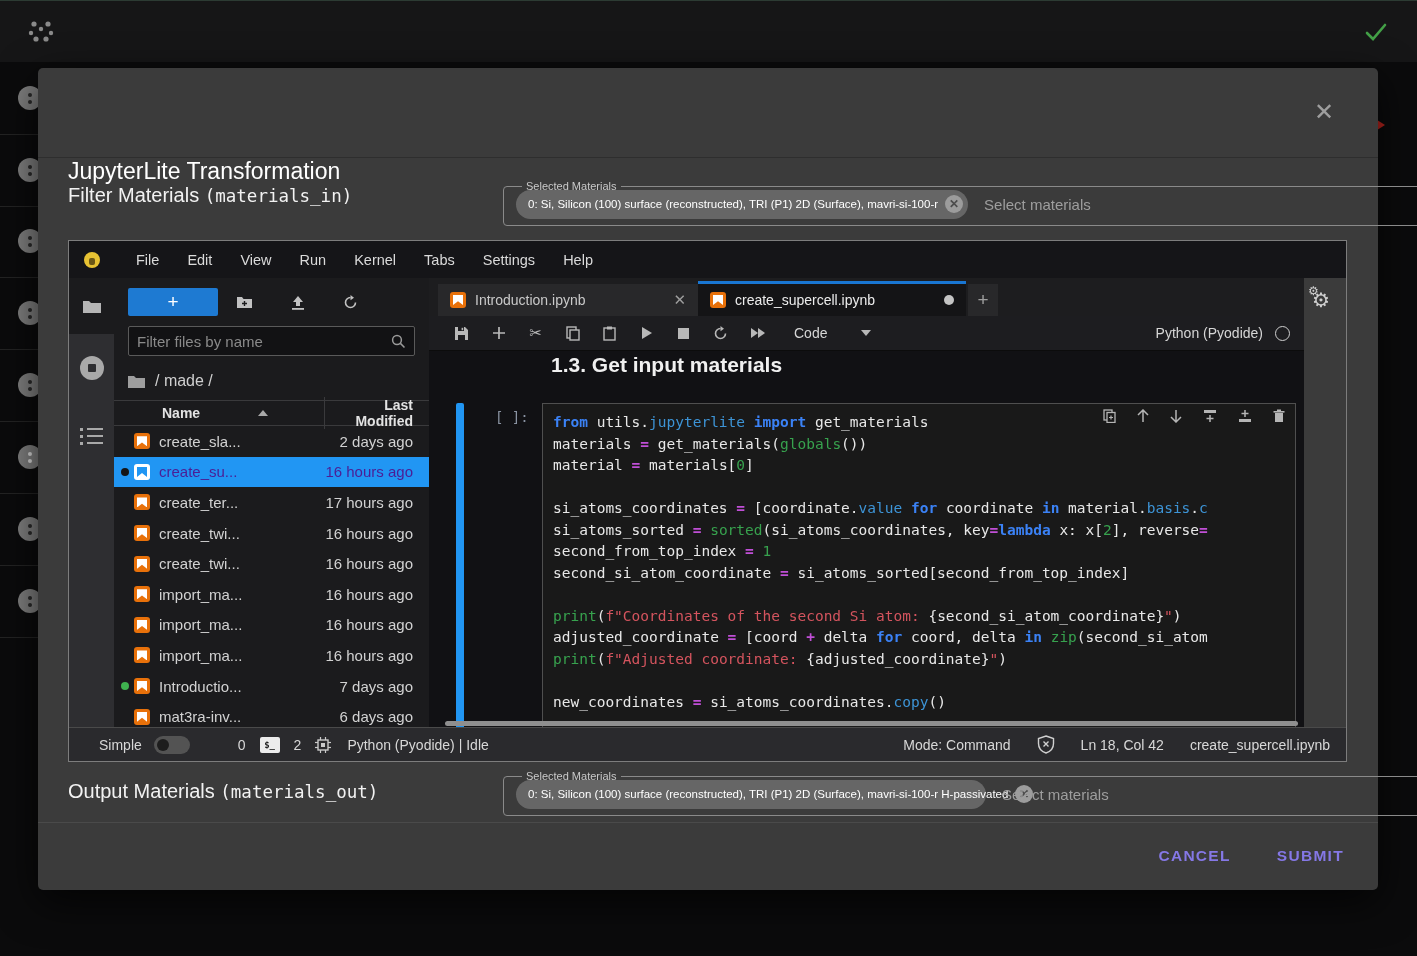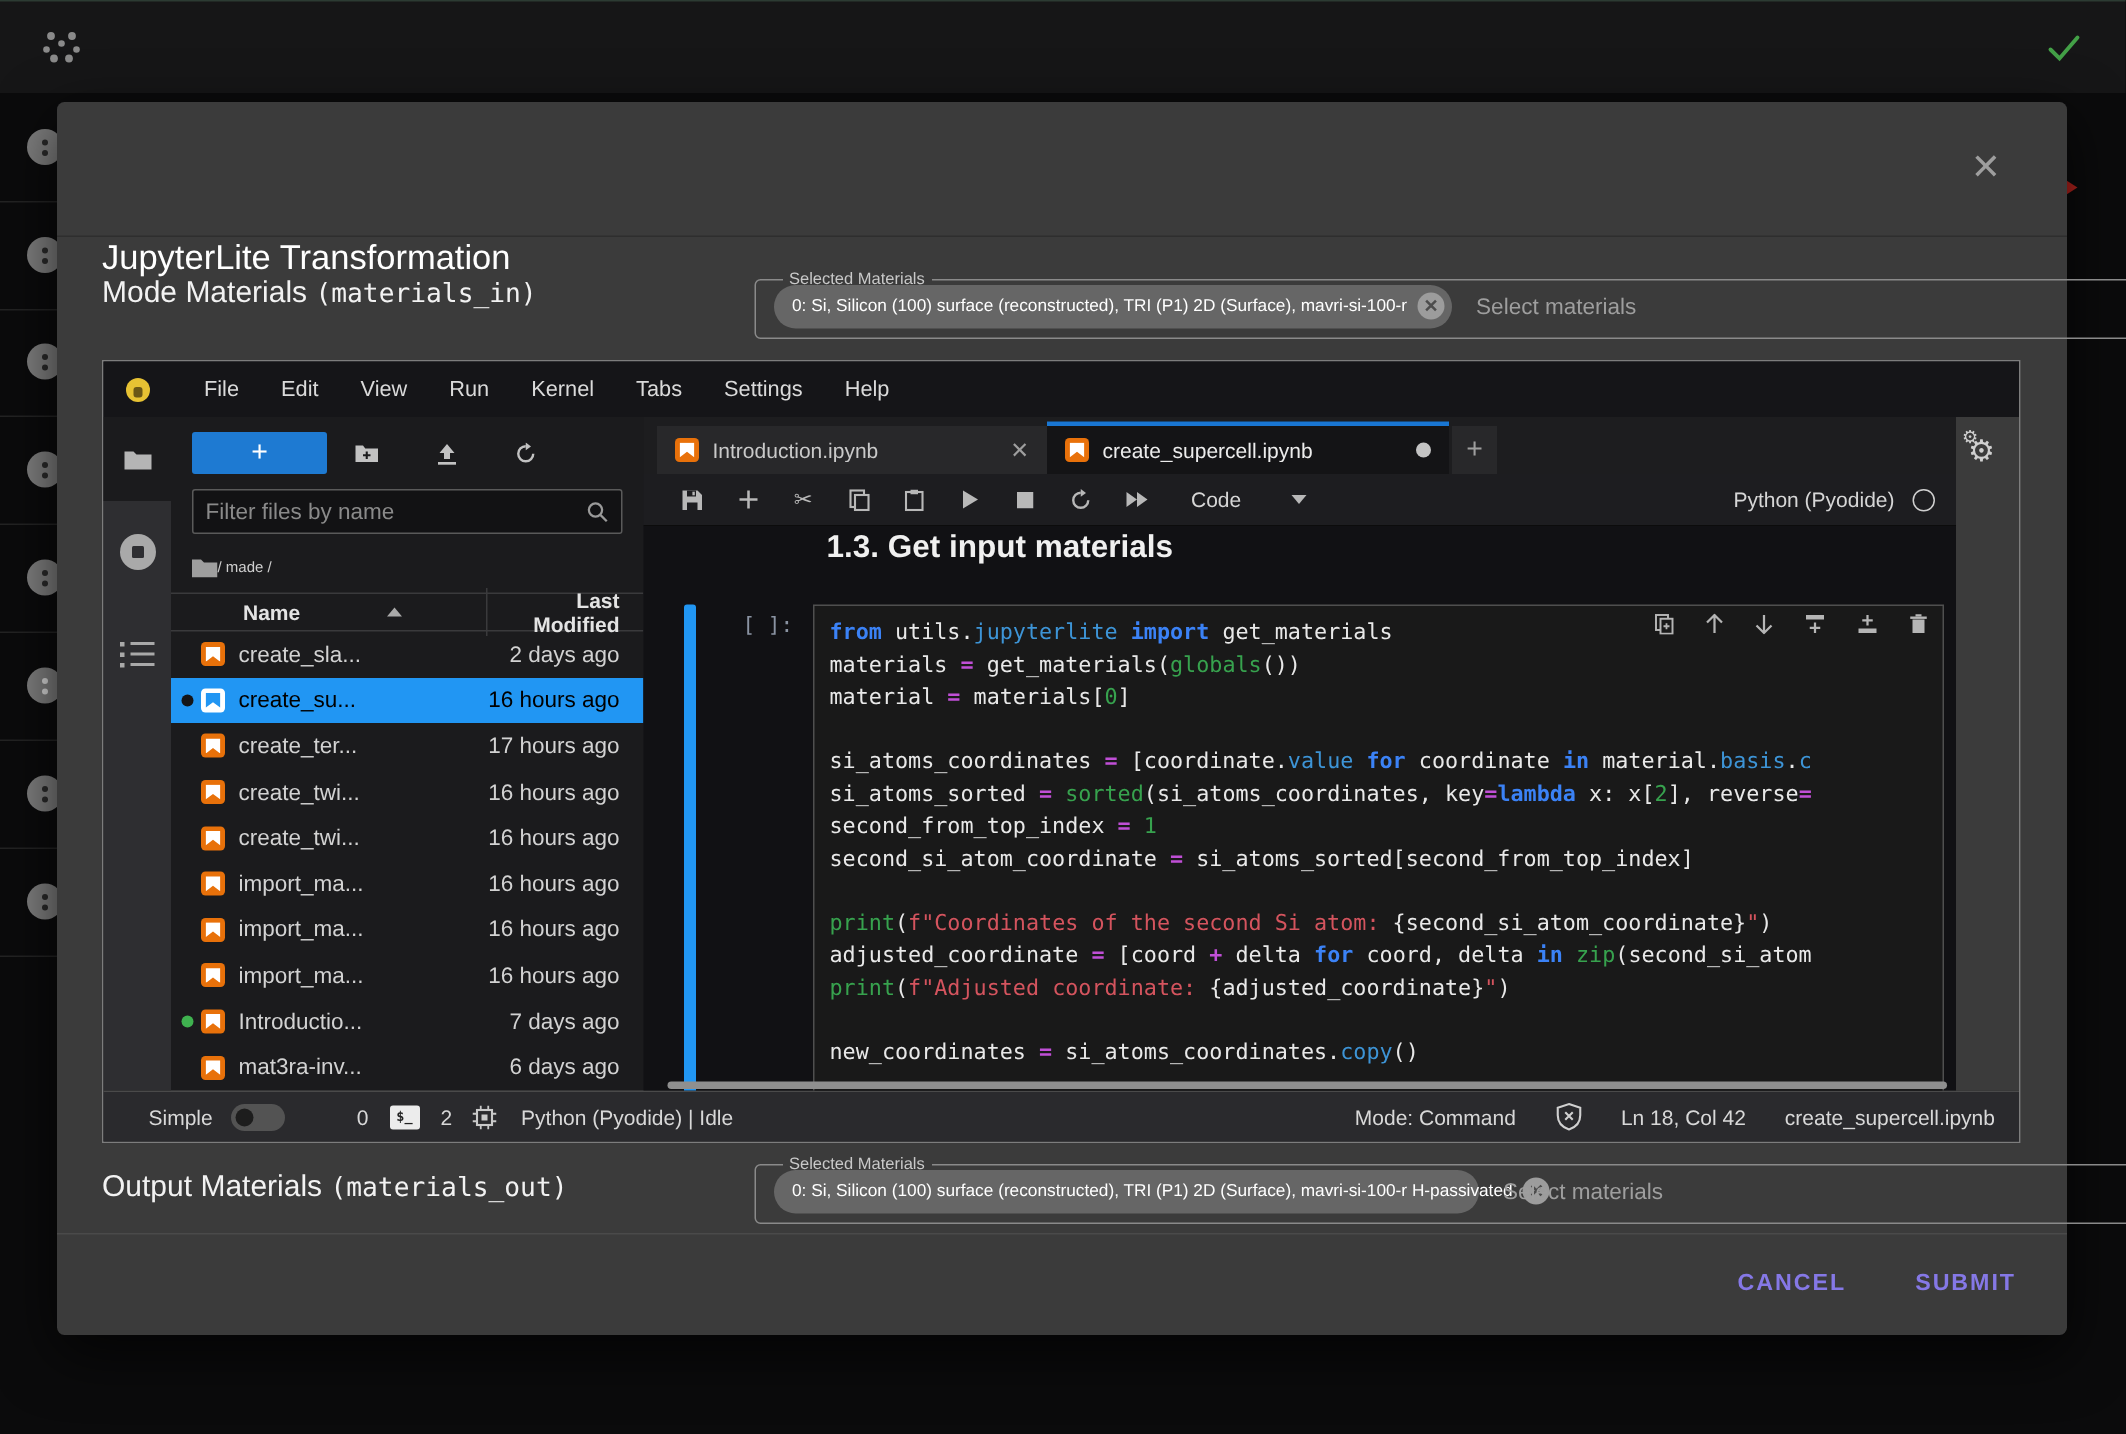--- a/index.html
+++ b/index.html
@@ -86,31 +86,31 @@
   .jp-fb { width:315px; background:#1b1b1d; flex:0 0 auto; display:flex; flex-direction:column; overflow:hidden; }
   .fb-toolbar { display:flex; align-items:center; height:48px; padding:0 14px; gap:0; flex:0 0 auto; }
   .fb-new { width:90px; height:28px; background:#1e7ad2; border-radius:2px; color:#fff; font-size:19px;
             display:flex; align-items:center; justify-content:center; }
   .fb-tool { width:53px; display:flex; justify-content:center; color:#c2c2c2; font-size:16px; }
   .fb-filter { margin:0 14px 8px; height:30px; background:#121214; border:1px solid #5a5a5a;
                border-radius:2px; display:flex; align-items:center; padding:0 8px; flex:0 0 auto; }
   .fb-filter input { flex:1; background:transparent; border:0; outline:none; color:#bdbdbd; font-size:15px;
                      font-family:"Liberation Sans",sans-serif; }
   .fb-filter input::placeholder { color:#8a8a8a; }
-  .fb-crumb { display:flex; align-items:center; padding:8px 14px 10px; color:#cfcfcf;
-              font-size:10px; flex:0 0 auto; }
+  .fb-crumb { display:flex; align-items:center; gap:10px; padding:8px 14px 10px; color:#cfcfcf;
+              font-size:16px; flex:0 0 auto; }
   .fb-header { display:flex; height:26px; align-items:center; border-top:1px solid #3a3a3c;
                border-bottom:1px solid #3a3a3c; color:#e3e3e3; font-size:14px; font-weight:bold; flex:0 0 auto; }
   .fbh-name { width:182px; padding-left:20px; display:flex; align-items:center;margin-left:28px; }
   .sort-up { width:0; height:0; border-left:5px solid transparent; border-right:5px solid transparent;
              border-bottom:6px solid #a9a9a9; margin-left:58px; }
   .fbh-mod { flex:1; border-left:1px solid #3a3a3c; text-align:right; padding-right:16px; }
   .fb-rows { flex:1 1 auto; overflow:hidden; }
   .fb-row { display:flex; align-items:center; height:30.6px; color:#d2d2d2; font-size:15px; position:relative; }
-  .fb-row.sel { background:#2196f3; color:#000000; }
+  .fb-row.sel { background:#2196f3; color:#4c1d95; }
   .fb-dot { position:absolute; left:7px; width:8px; height:8px; border-radius:50%; }
   .fb-dot.dark { background:#141518; } .fb-dot.green { background:#3fb24f; }
   .nb-icon { width:16px; height:16px; border-radius:3px; background:#e8710a; position:relative;
              margin:0 9px 0 20px; flex:0 0 auto; }
   .nb-icon:after { content:''; position:absolute; left:3px; top:3px; right:3px; bottom:3px;
                    background:#fff; clip-path:polygon(0 0,100% 0,100% 100%,50% 62%,0 100%); }
   .fb-row.sel .nb-icon { background:#fff; }
   .fb-row.sel .nb-icon:after { background:#2196f3; }
   .fb-name { width:137px; white-space:nowrap; overflow:hidden; }
   .fb-time { flex:1; text-align:right; padding-right:16px; white-space:nowrap; }
@@ -241,21 +241,21 @@
     </div>
 </div>
 <div class="red-marker"></div>
 
 <div class="dialog">
   <div class="dlg-title">JupyterLite Transformation</div>
   <div class="dlg-close">✕</div>
   <div class="dlg-divider"></div>
 
   <div class="section-label lbl-in">
-    <span>Mode Materials </span><span class="mono">(materials_in)</span>
+    <span>Filter Materials </span><span class="mono">(materials_in)</span>
   </div>
   <fieldset class="mat-fieldset fs-in">
     <legend>Selected Materials</legend>
     <div class="fs-content">
       <div class="chip">
         <span class="chip-text">0: Si, Silicon (100) surface (reconstructed), TRI (P1) 2D (Surface), mavri-si-100-r</span>
         <span class="chip-x">✕</span>
       </div>
       <span class="select-ph">Select materials</span>
       <span class="fs-caret"></span>

